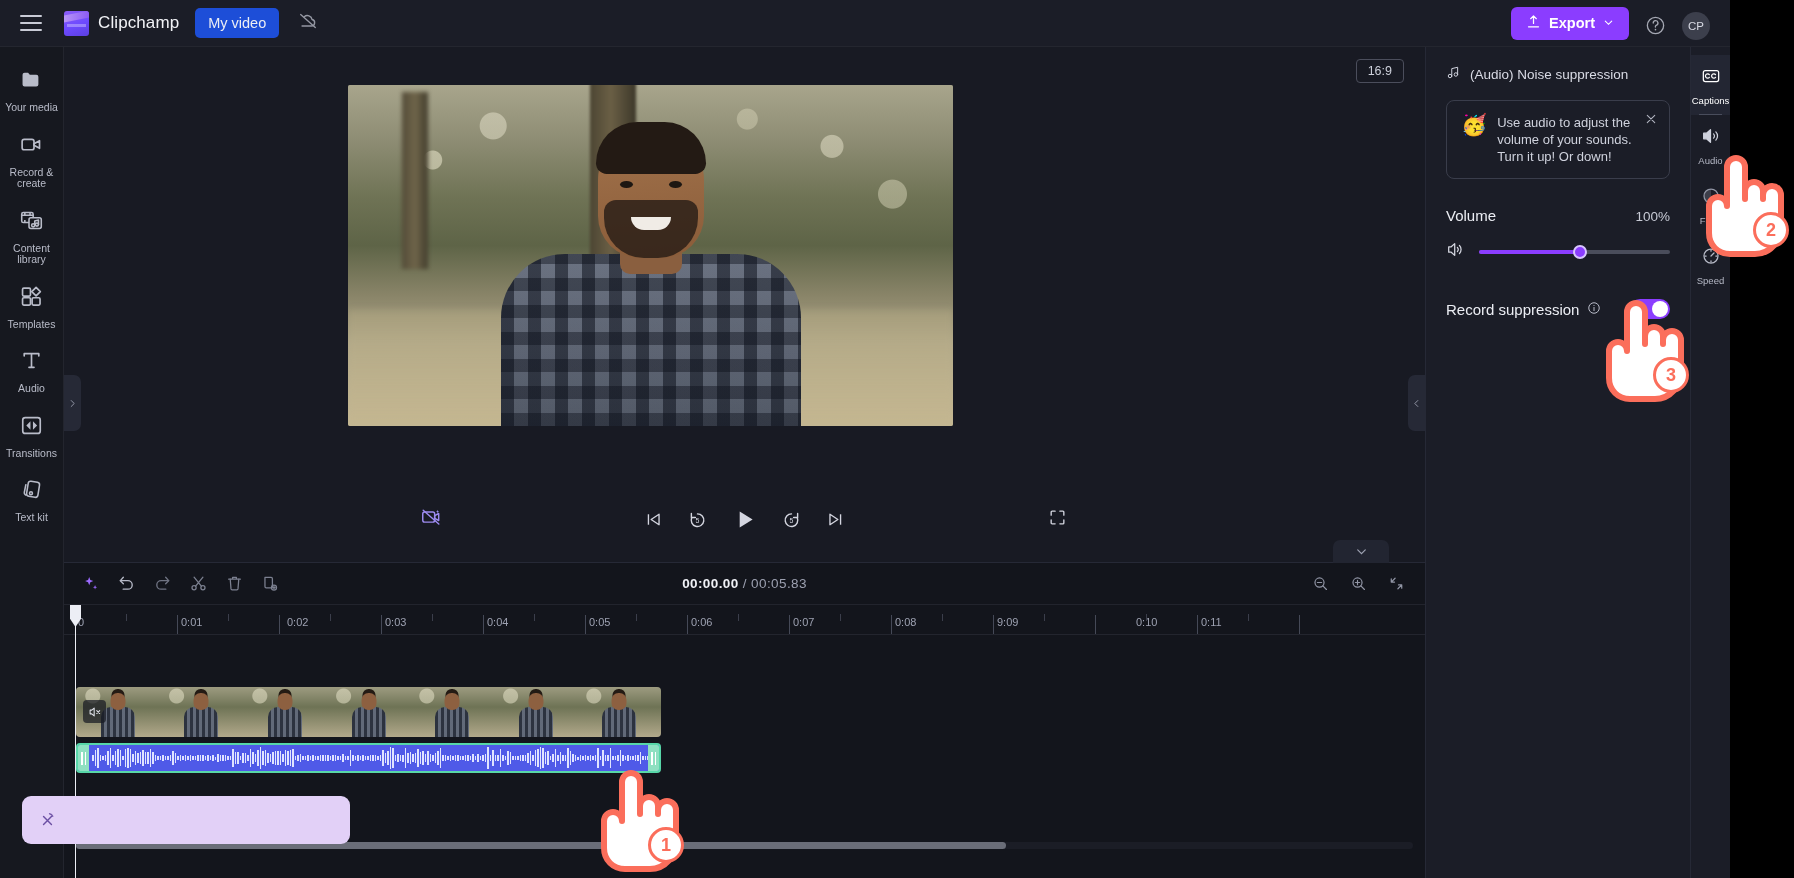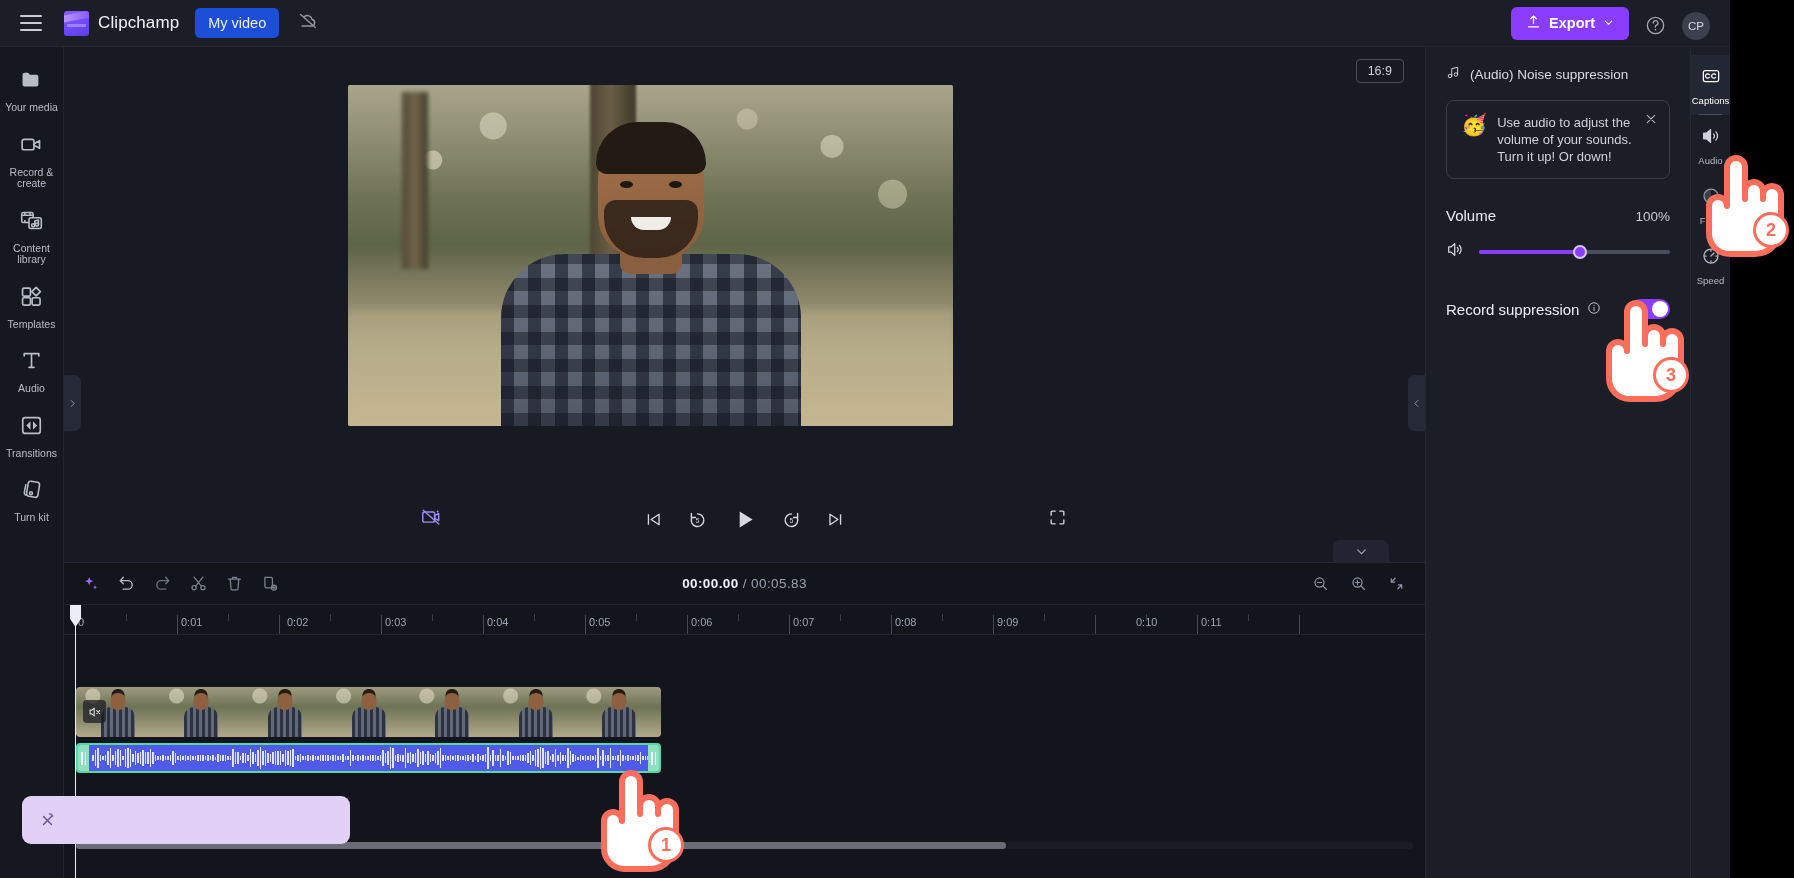--- a/index.html
+++ b/index.html
@@ -515,21 +515,21 @@
       <span class="rail-label">Transitions</span>
     </div>
     <div class="rail-item">
       <span>
         <svg width="25" height="25" viewBox="0 0 24 24" fill="none" stroke="#b9bcc9" stroke-width="1.5" stroke-linejoin="round">
           <rect x="8" y="4.5" width="11" height="14.6" rx="2.4" transform="rotate(9 13.5 11.8)"></rect>
           <path d="M6.6 7.4l-1.5 7.4a2.3 2.3 0 0 0 1.2 2.5" stroke-linecap="round"></path>
           <circle cx="11.5" cy="15.6" r="1.4"></circle>
         </svg>
       </span>
-      <span class="rail-label">Turn kit</span>
+      <span class="rail-label">Text kit</span>
     </div>
   </div>
 
   <div class="stage">
     <div class="ratio-badge">16:9</div>
 
     <div class="video-frame">
       <div class="vf-bg"></div>
       <div class="vf-tree2"></div>
       <div class="vf-tree"></div>

